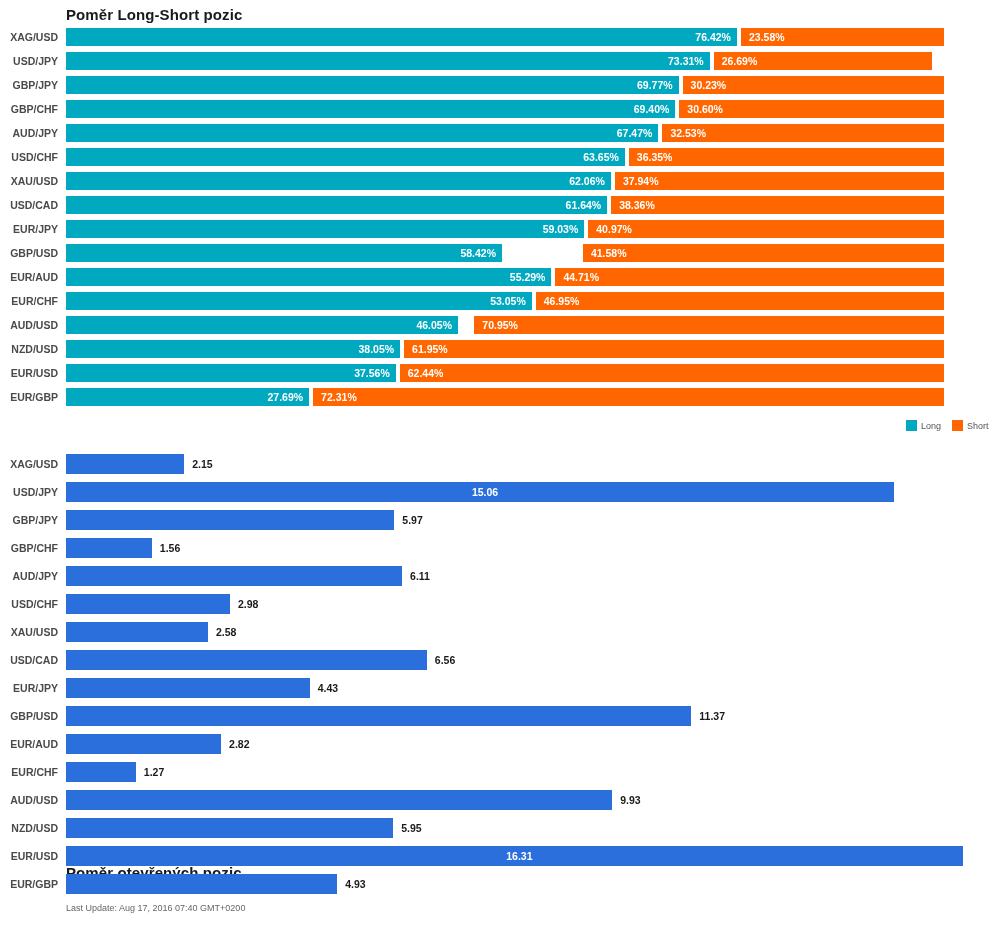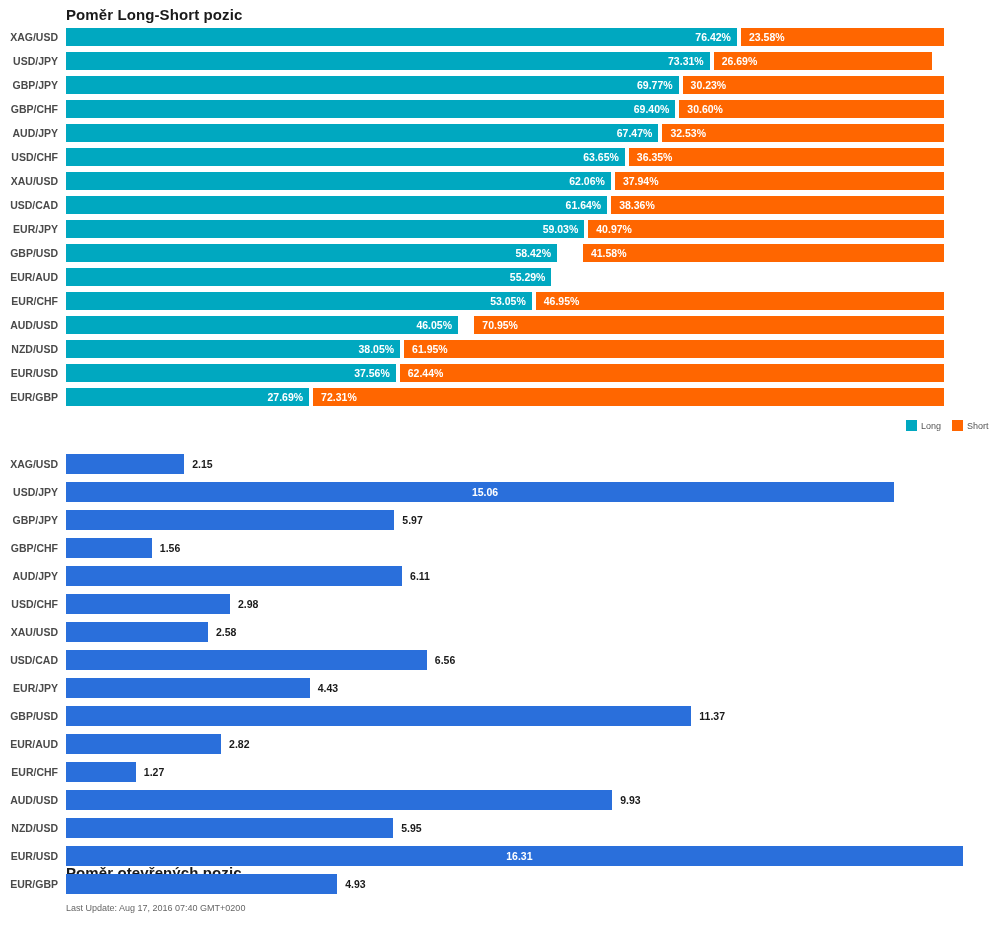--- a/index.html
+++ b/index.html
@@ -208,33 +208,36 @@
               <span class="val">59.03%</span>
             </div>
             <div class="seg seg-short" style="left: 522.283px; width: 355.717px; background: rgb(255, 102, 0);">
               <span class="val">40.97%</span>
             </div>
           </div>
         </div>
         <div class="row1">
           <div class="ylabel">GBP/USD</div>
           <div class="track">
-            <div class="seg seg-long" style="width: 491px; background: rgb(0, 168, 192); padding-left: 36px;">
+            <div class="seg seg-long" style="width: 436px; background: rgb(0, 168, 192); padding-left: 36px;">
               <span class="val">58.42%</span>
             </div>
             <div class="seg seg-short" style="left: 516.928px; width: 361.072px; background: rgb(255, 102, 0);">
               <span class="val">41.58%</span>
             </div>
           </div>
         </div>
         <div class="row1">
           <div class="ylabel">EUR/AUD</div>
           <div class="track">
             <div class="seg seg-long" style="width: 485.446px; background: rgb(0, 168, 192);">
               <span class="val">55.29%</span>
+            </div>
+            <div class="seg seg-short" style="left: 489.446px; width: 388.554px; background: rgb(255, 102, 0);">
+              <span class="val">44.71%</span>
             </div>
           </div>
         </div>
         <div class="row1">
           <div class="ylabel">EUR/CHF</div>
           <div class="track">
             <div class="seg seg-long" style="width: 465.779px; background: rgb(0, 168, 192);">
               <span class="val">53.05%</span>
             </div>
             <div class="seg seg-short" style="left: 469.779px; width: 408.221px; background: rgb(255, 102, 0);">

